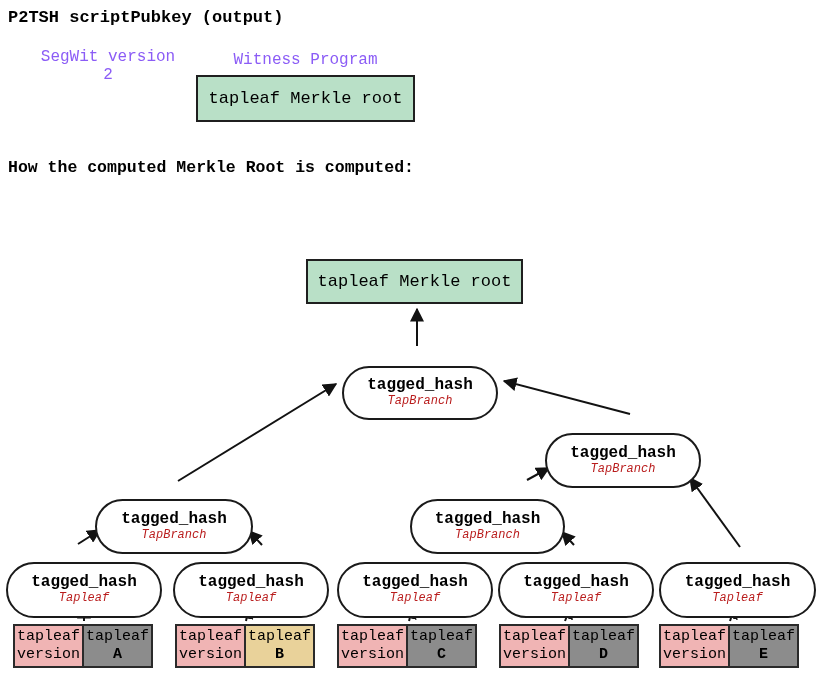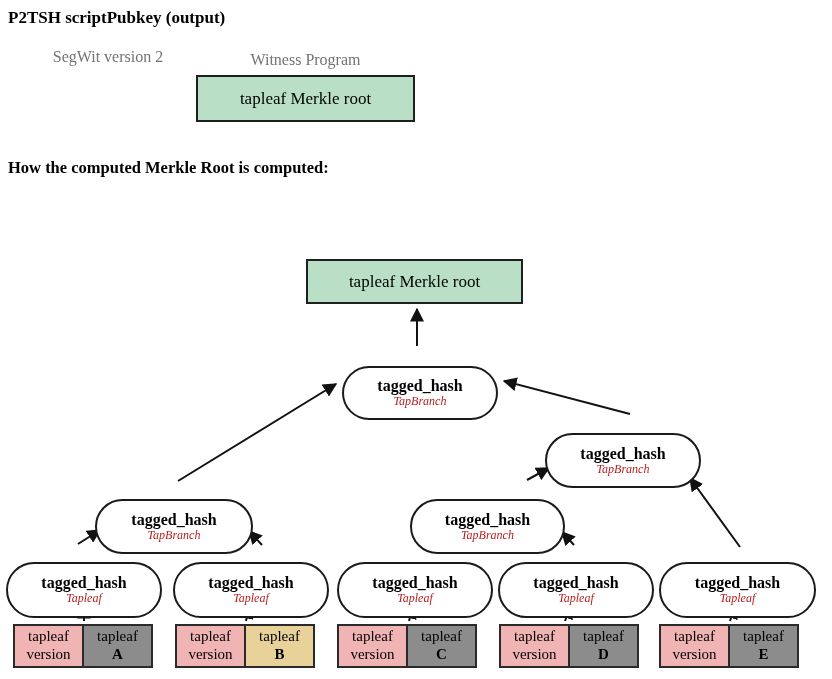--- a/index.html
+++ b/index.html
@@ -1,23 +1,23 @@
 <!DOCTYPE html>
 <html><head>
 <meta charset="utf-8">
 <style>
   html,body { margin:0; padding:0; background:#ffffff; }
   .canvas {
     position:relative; width:832px; height:679px; background:#ffffff;
-    font-family:Liberation Serif, serif; color:#000;
+    font-family:Liberation Mono, monospace; color:#000;
     overflow:hidden;
   }
   .h1 { position:absolute; left:8px; top:8px; font-size:17px; font-weight:bold; }
   .h2 { position:absolute; left:8px; top:158px; font-size:16.5px; font-weight:bold; }
-  .lbl { position:absolute; font-size:16px; text-align:center; color:#737373; }
+  .lbl { position:absolute; font-size:16px; text-align:center; color:#8b5cf6; }
   .lbl-segwit  { left:33px;  top:48px; width:150px; }
   .lbl-witness { left:196px; top:51px; width:219px; }
   .rect {
     position:absolute; border:2px solid #1f1f1f; box-sizing:border-box;
     display:flex; align-items:center; justify-content:center;
     font-size:17px; text-align:center;
   }
   .box-opcode  { left:33px;  top:75px;  width:150px; height:47px; }
   .box-witness { left:196px; top:75px;  width:219px; height:47px; }
   .box-root    { left:306px; top:259px; width:217px; height:45px; }

